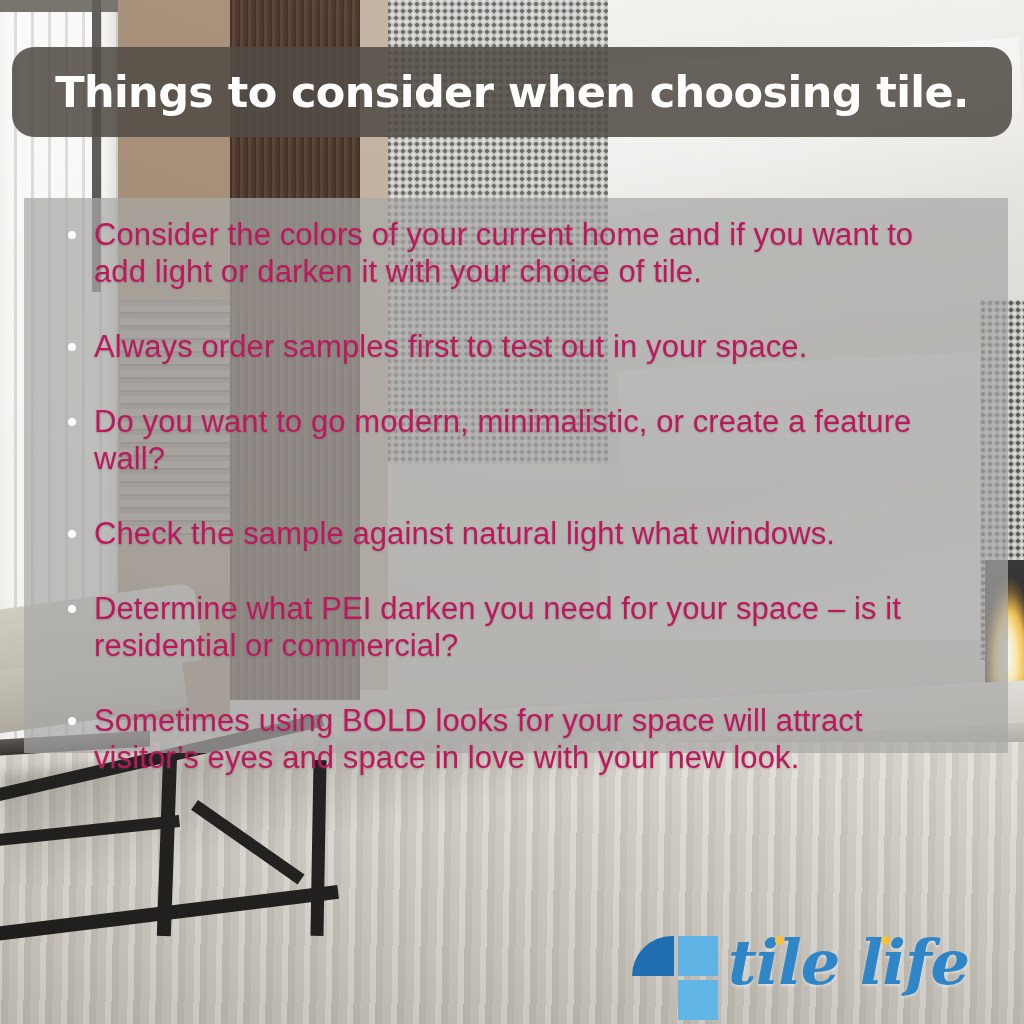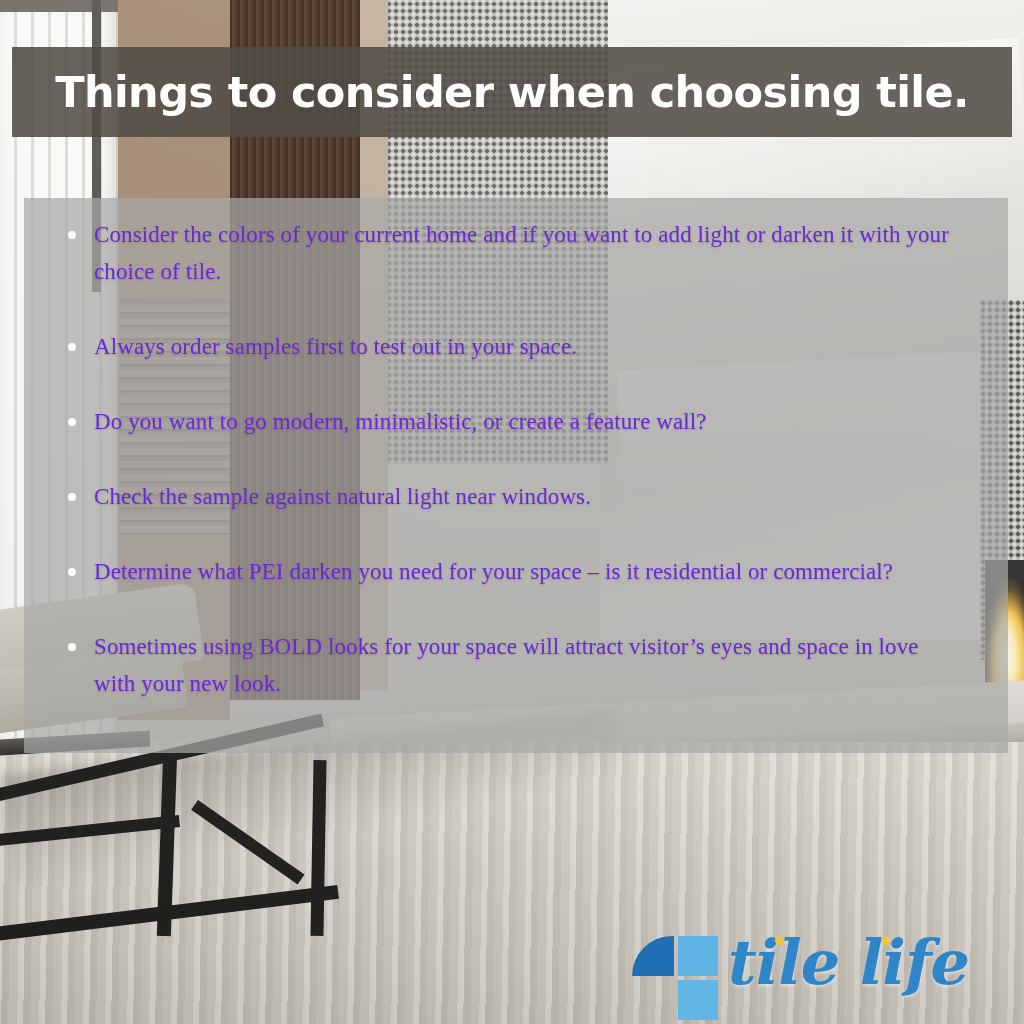--- a/index.html
+++ b/index.html
@@ -249,20 +249,21 @@
   .title-bar {
     position: absolute;
     left: 12px;
     top: 47px;
     width: 1000px;
     height: 90px;
     background: rgba(82,76,70,0.88);
     display: flex;
     align-items: center;
     justify-content: center;
+    border-radius: 22px;
   }
   .title-text {
     color: #ffffff;
     font-family: "DejaVu Sans", sans-serif;
     font-weight: bold;
     font-size: 43px;
     letter-spacing: -0.6px;
     white-space: nowrap;
     text-align: center;
   }
@@ -277,23 +278,23 @@
     background: rgba(168,168,166,0.72);
     padding: 8px 44px 8px 40px;
   }
   .bullet-list {
     list-style: none;
     margin: 0;
     padding: 0;
   }
   .bullet-item {
     position: relative;
-    color: #6d28d9;
-    font-family: Liberation Serif, serif;
-    font-size: 23px;
+    color: #be185d;
+    font-family: Liberation Sans, sans-serif;
+    font-size: 31px;
     line-height: 37px;
     letter-spacing: .1px;
     padding-left: 30px;
     margin-bottom: 38px;
     text-shadow: 0 1px 2px rgba(90,88,85,.35);
   }
   .bullet-item:last-child { margin-bottom: 0; }
   .bullet-item::before {
     content: "";
     position: absolute;
@@ -403,21 +404,21 @@
 
   <div class="title-bar">
     <div class="title-text">Things to consider when choosing tile.</div>
   </div>
 
   <div class="panel">
     <ul class="bullet-list">
       <li class="bullet-item">Consider the colors of your current home and if you want to add light or darken it with your choice of tile.</li>
       <li class="bullet-item">Always order samples first to test out in your space.</li>
       <li class="bullet-item">Do you want to go modern, minimalistic, or create a feature wall?</li>
-      <li class="bullet-item">Check the sample against natural light near windows.</li>
+      <li class="bullet-item">Check the sample against natural light what windows.</li>
       <li class="bullet-item">Determine what PEI darken you need for your space – is it residential or commercial?</li>
       <li class="bullet-item">Sometimes using BOLD looks for your space will attract visitor’s eyes and space in love with your new look.</li>
     </ul>
   </div>
 
   <div class="logo">
     <div class="logo-mark">
       <div class="lm-quarter"></div>
       <div class="lm-sq-tr"></div>
       <div class="lm-sq-bl"></div>

